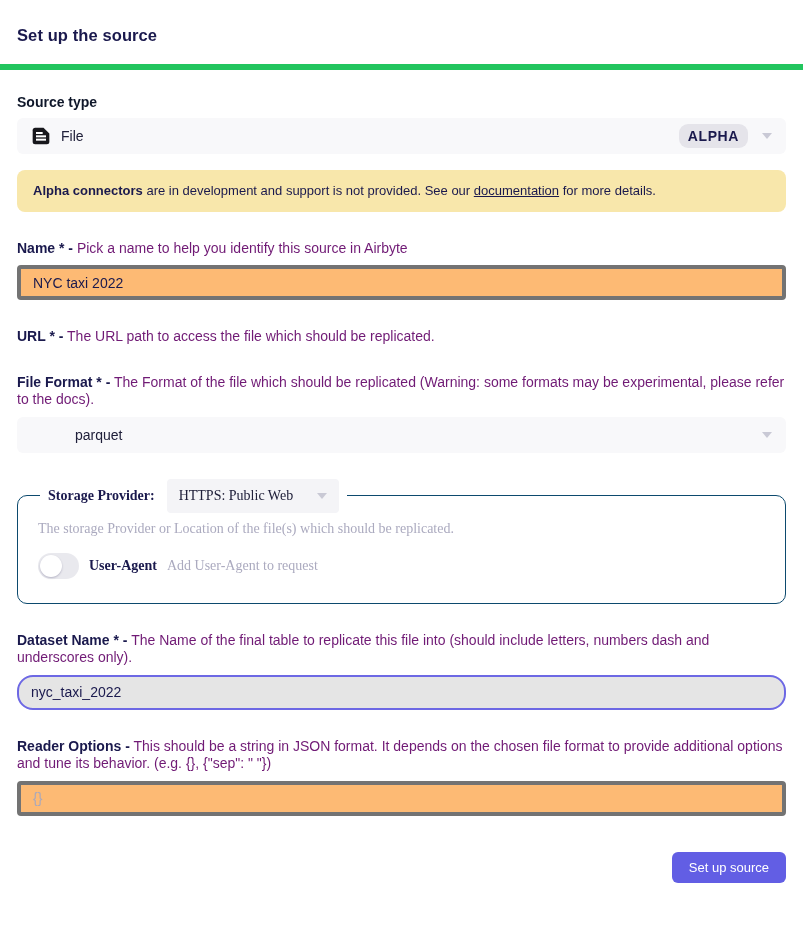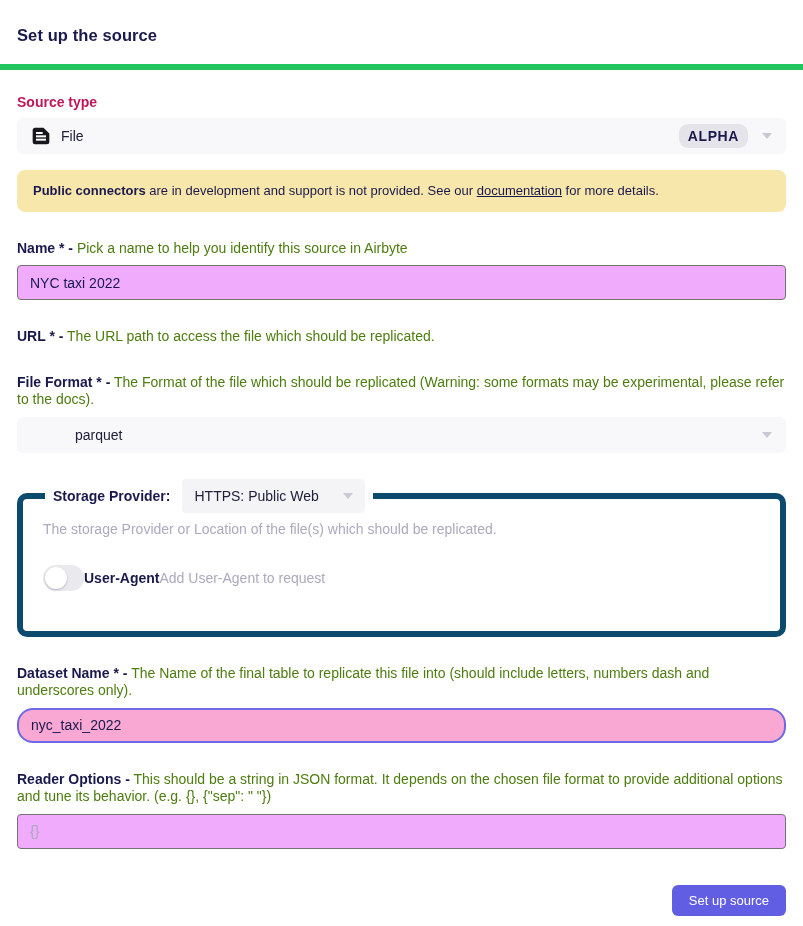--- a/index.html
+++ b/index.html
@@ -21,21 +21,21 @@
     font-weight: 700;
     color: #1a194d;
     letter-spacing: .1px;
   }
   .form-body { padding: 0 17px; }
 
   .section-label {
     margin-top: 24px;
     font-size: 14px;
     font-weight: 600;
-    color: #be185d;
+    color: #0f172a;
   }
 
   
   .select-box {
     margin-top: 8px;
     height: 36px;
     background: #f8f8fa;
     border-radius: 6px;
     display: flex;
     align-items: center;
@@ -69,47 +69,48 @@
     font-size: 13px;
     color: #1a194d;
     line-height: 1.2;
   }
   .banner b { font-weight: 700; }
   .banner a { color: #1a194d; text-decoration: underline; cursor: pointer; }
 
   .field { margin-top: 28px; }
   .field-label { font-size: 14px; line-height: 17.5px; }
   .field-label .lbl { font-weight: 700; color: #1a194d; }
-  .field-label .hint { color: #4d7c0f; font-weight: 400; }
+  .field-label .hint { color: #701a75; font-weight: 400; }
 
   .text-input {
     margin-top: 8px;
     width: 100%;
     height: 35px;
-    background: #f0abfc;
-    border: 1px solid #737373;
+    background: #fdba74;
+    border: 4px solid #737373;
     border-radius: 4px;
     padding: 0 12px;
     font-family: "Liberation Sans", sans-serif;
     font-size: 14px;
     color: #1a194d;
     outline: none;
   }
   .text-input::placeholder { color: #a9a8bc; }
   .text-input.focused {
-    background: #f9a8d4;
+    background: #e5e5e5;
     border: 2px solid #6d68e4;
     border-radius: 16px;
   }
 
   fieldset.storage {
     margin-top: 26px;
-    border: 6px solid #0c4a6e;
+    border: 1px solid #0c4a6e;
     border-radius: 10px;
-    padding: 2px 20px 40px 20px;
+    padding: 2px 20px 24px 20px;
+    font-family: Liberation Serif, serif;
   }
   fieldset.storage legend {
     display: flex;
     align-items: center;
     gap: 12px;
     padding: 0 8px;
     margin-left: 2px;
   }
   .legend-label { font-size: 14px; font-weight: 600; color: #1a194d; white-space: nowrap; }
   .legend-select {
@@ -120,23 +121,24 @@
     align-items: center;
     gap: 24px;
     padding: 0 12px;
     font-size: 14px;
     color: #20203a;
     cursor: pointer;
   }
   .storage-hint { font-size: 14px; color: #abaabf; margin-top: 6px; }
 
   .toggle-row {
-    margin-top: 28px;
-    display: flex;
-    align-items: center;
+    margin-top: 16px;
+    display: flex;
+    align-items: center;
+    gap: 10px;
   }
   .toggle {
     width: 41px; height: 26px;
     border-radius: 13px;
     background: #e9e9ee;
     position: relative;
     cursor: pointer;
     flex: 0 0 auto;
   }
   .toggle .knob {
@@ -184,21 +186,21 @@
       <rect x="6" y="7.2" width="8" height="2.4" fill="#ffffff"></rect>
       <rect x="6" y="11.2" width="12" height="2.4" fill="#ffffff"></rect>
       <rect x="6" y="15.2" width="12" height="2.4" fill="#ffffff"></rect>
     </svg>
     <span class="source-name grow">File</span>
     <span class="badge">ALPHA</span>
     <span class="caret"></span>
   </div>
 
   <div class="banner">
-    <b>Public connectors</b><span> are in development and support is not provided. See our </span><a>documentation</a><span> for more details.</span>
+    <b>Alpha connectors</b><span> are in development and support is not provided. See our </span><a>documentation</a><span> for more details.</span>
   </div>
 
   <div class="field">
     <div class="field-label">
       <span class="lbl">Name * -</span>
       <span class="hint">Pick a name to help you identify this source in Airbyte</span>
     </div>
     <input class="text-input" type="text" value="NYC taxi 2022" style="">
   </div>
 

